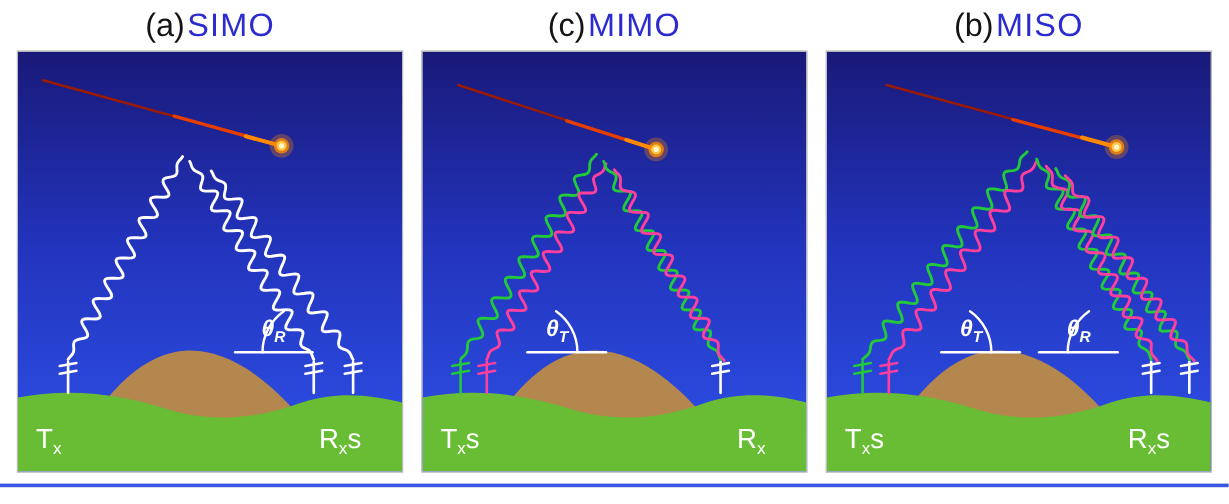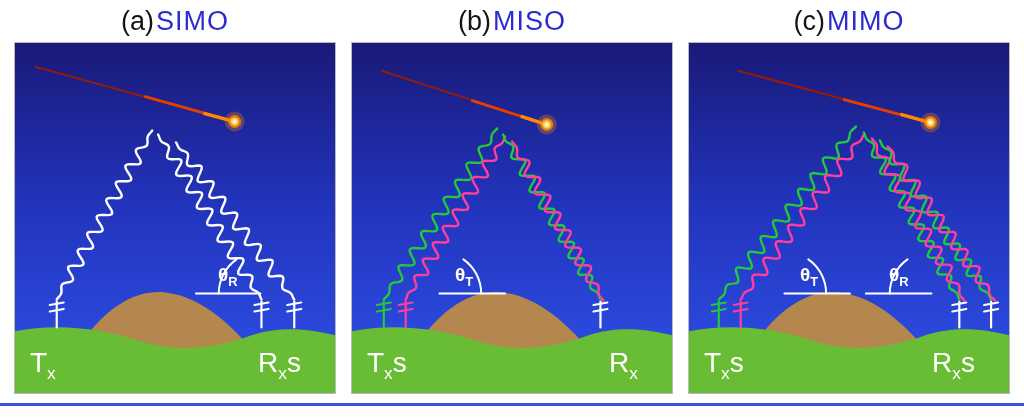--- a/index.html
+++ b/index.html
@@ -4,35 +4,35 @@
 <style>
   * { margin:0; padding:0; box-sizing:border-box; }
   html,body { width:1024px; height:420px; background:#ffffff; overflow:hidden;
               font-family:"Liberation Sans", sans-serif; }
   .titles { display:flex; gap:15px; padding:6px 14px 5px; }
   .title  { flex:1; text-align:center; font-size:27px; color:#141414; }
   .title .name { color:var(--accent,#2b2bd0); margin-left:2px; letter-spacing:1px; }
   .row { display:flex; gap:15px; padding:0 14px; }
   .panel { position:relative; flex:1; height:352px; border:1px solid #b9b9b9; overflow:hidden; }
   .panel svg { position:absolute; inset:0; width:100%; height:100%; display:block; }
-  .corner { position:absolute; bottom:11px; color:#fff; font-size:28px; line-height:1; }
+  .corner { position:absolute; bottom:11px; color:#fff; font-size:23px; line-height:1; }
   .corner sub { font-size:0.62em; }
   .corner.left { left:15px; }
   .corner.right { right:34px; }
-  .angle { position:absolute; color:#fff; font-size:19px; font-weight:bold; line-height:1; }
+  .angle { position:absolute; color:#fff; font-size:19px; font-weight:bold; line-height:1;font-style:italic; }
   .angle sub { font-size:0.68em; }
   .rule { height:3px; margin-top:9px; background:var(--rule,#3c55e0); }
 </style>
 </head>
 <body>
 
 <div class="titles">
   <div class="title"><span class="prefix">(a)</span><span class="name">SIMO</span></div>
+  <div class="title"><span class="prefix">(c)</span><span class="name">MIMO</span></div>
   <div class="title"><span class="prefix">(b)</span><span class="name">MISO</span></div>
-  <div class="title"><span class="prefix">(c)</span><span class="name">MIMO</span></div>
 </div>
 
 <div class="row">
 
   <div class="panel" style="background: linear-gradient(rgb(25, 25, 120) 0%, rgb(34, 51, 187) 45%, rgb(46, 82, 234) 100%);">
     <svg viewBox="0 0 322 352" preserveAspectRatio="none">
       <path d="M56 318 C92 258 128 248 152 251 C192 256 224 290 248 320 Z" fill="#b4874e"></path>
       <path d="M0 290 C40 282 84 286 126 300 C162 311 200 308 238 294 C268 284 298 288 322 294 L322 352 L0 352 Z" fill="#69bd34"></path>
       <g fill="none" stroke-width="2" stroke-linecap="round" stroke="#ffffff">
         <path d="M247 252 L182 252"></path>

